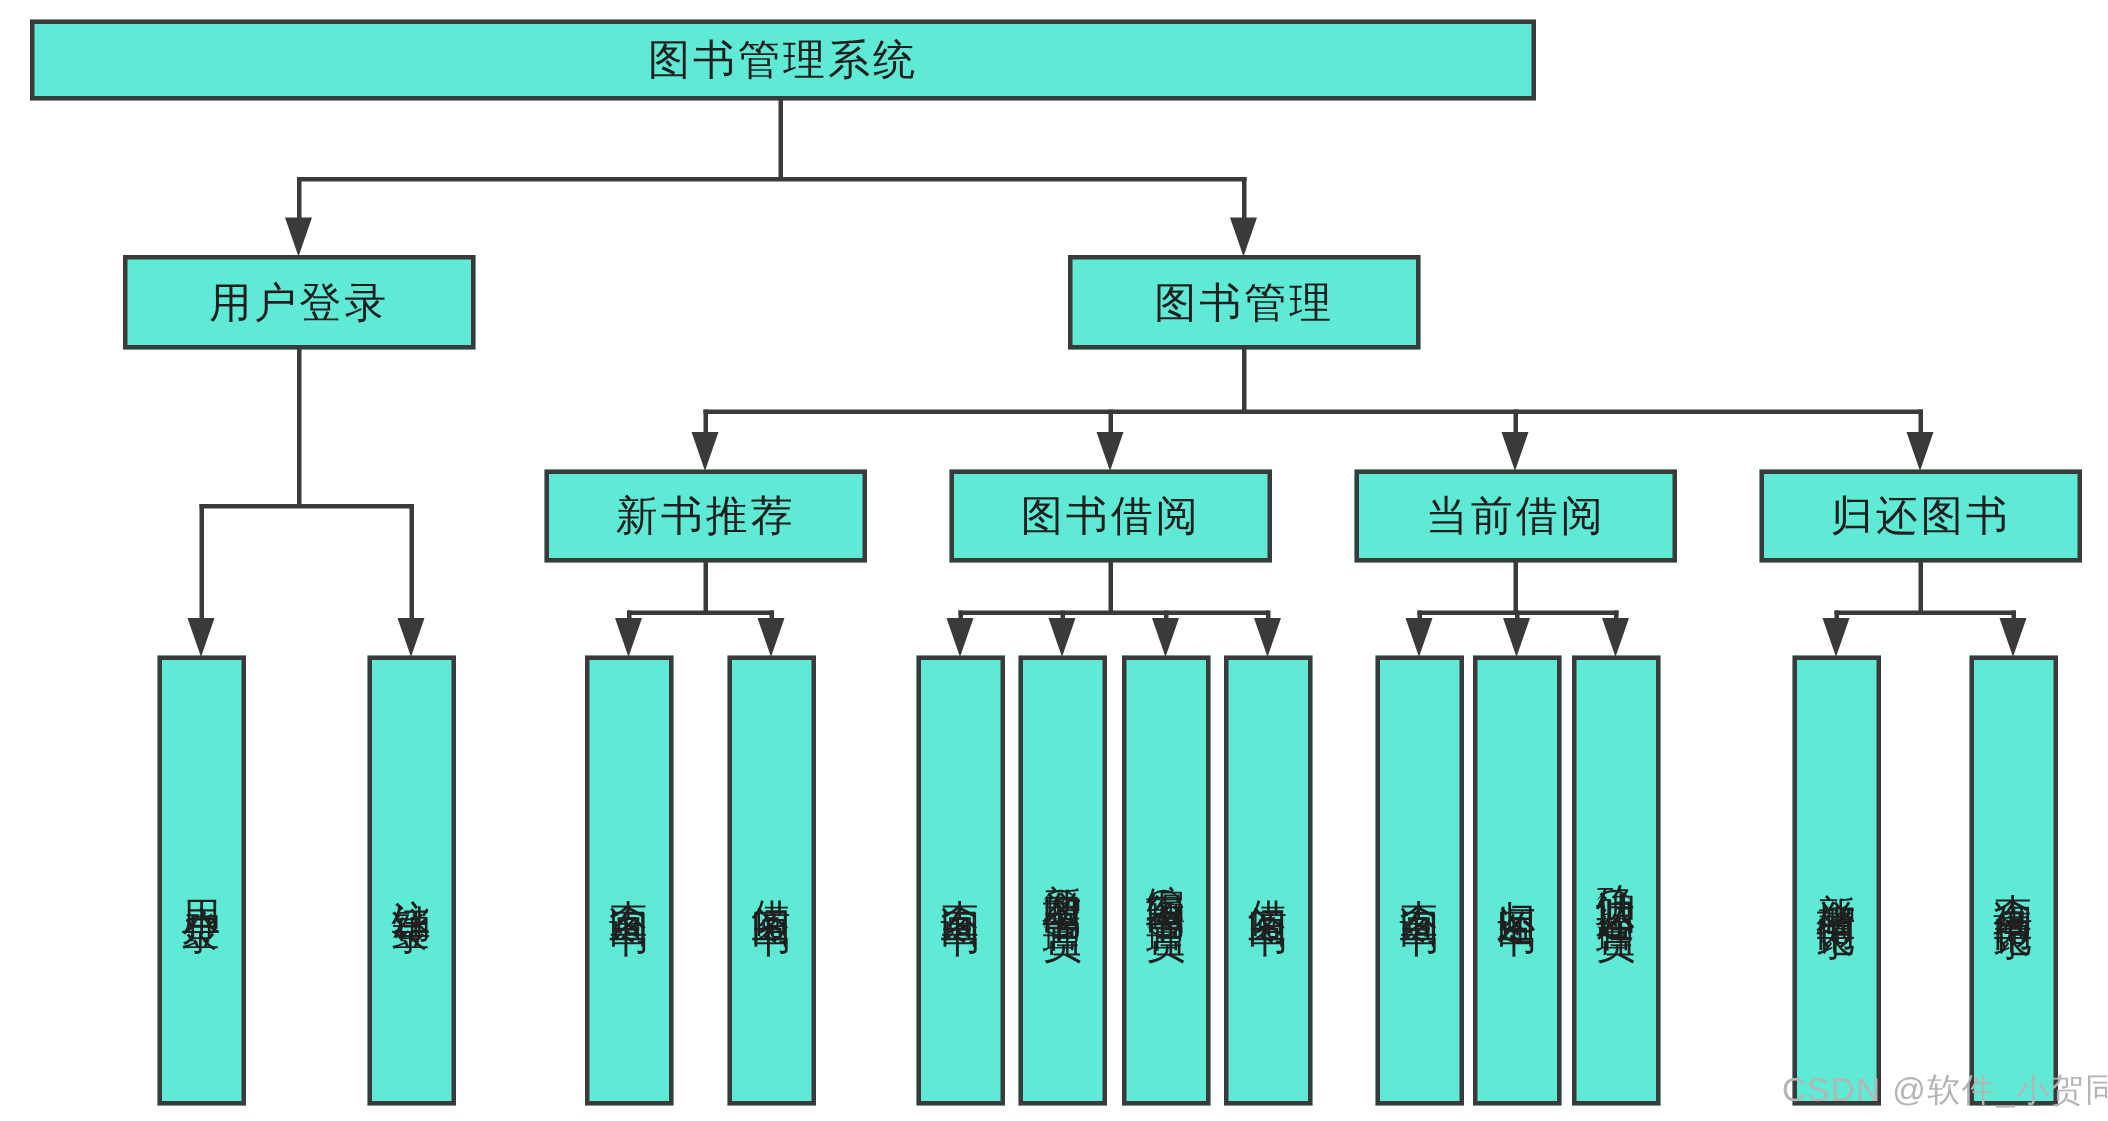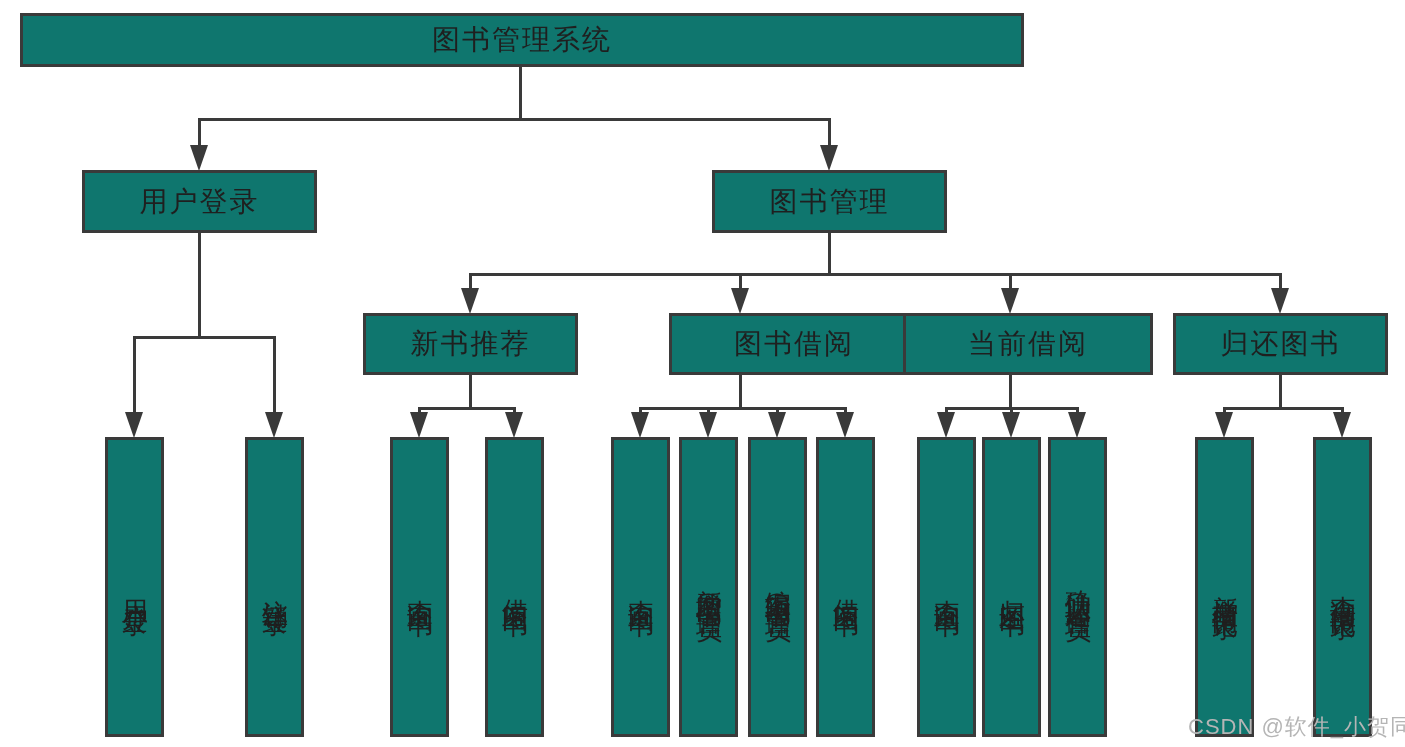--- a/index.html
+++ b/index.html
@@ -9,24 +9,23 @@
     --bg:#ffffff;
   }
   html,body{margin:0;padding:0;background:var(--bg);}
   .canvas{
     position:relative;width:1405px;height:747px;background:var(--bg);
     font-family:"Liberation Sans","DejaVu Sans",sans-serif;
     overflow:hidden;color:var(--text);
   }
   .box{
     position:absolute;box-sizing:border-box;
-    border:3px solid var(--line);background:#0f766e;
+    border:3px solid var(--line);background:#5eead4;
     display:flex;align-items:center;justify-content:center;
     color:var(--text);
-    font-family:Liberation Serif, serif;
   }
   .hbox{font-size:28px;letter-spacing:2px;white-space:nowrap;}
   .vbox{
     writing-mode:vertical-rl;
     font-size:26px;letter-spacing:4px;line-height:1;
   }
   .vline{position:absolute;width:3px;background:var(--line);}
   .hline{position:absolute;height:3px;background:var(--line);}
   .arrow{
     position:absolute;width:0;height:0;
@@ -43,22 +42,22 @@
 <body>
 
 <div class="canvas">
 
   <div class="box hbox" style="left:20px;top:13px;width:1004px;height:54px">图书管理系统</div>
 
   <div class="box hbox" style="left:82px;top:170px;width:235px;height:63px">用户登录</div>
   <div class="box hbox" style="left:363px;top:313px;width:215px;height:62px">新书推荐</div>
 
   <div class="box hbox" style="left:712px;top:170px;width:235px;height:63px">图书管理</div>
-  <div class="box hbox" style="left:669px;top:313px;width:250px;height:62px">图书借阅</div>
-  <div class="box hbox" style="left:903px;top:313px;width:250px;height:62px">当前借阅</div>
+  <div class="box hbox" style="left:633px;top:313px;width:215px;height:62px">图书借阅</div>
+  <div class="box hbox" style="left:903px;top:313px;width:215px;height:62px">当前借阅</div>
   <div class="box hbox" style="left:1173px;top:313px;width:215px;height:62px">归还图书</div>
 
   <div class="box vbox" style="left:105px;top:437px;width:59px;height:300px">用户登录</div>
   <div class="box vbox" style="left:245px;top:437px;width:59px;height:300px">注销登录</div>
 
   <div class="box vbox" style="left:390px;top:437px;width:59px;height:300px">查询图书</div>
   <div class="box vbox" style="left:485px;top:437px;width:59px;height:300px">借阅图书</div>
 
   <div class="box vbox" style="left:611px;top:437px;width:59px;height:300px">查询图书</div>
   <div class="box vbox" style="left:679px;top:437px;width:59px;height:300px">新增图书（管理员）</div>

